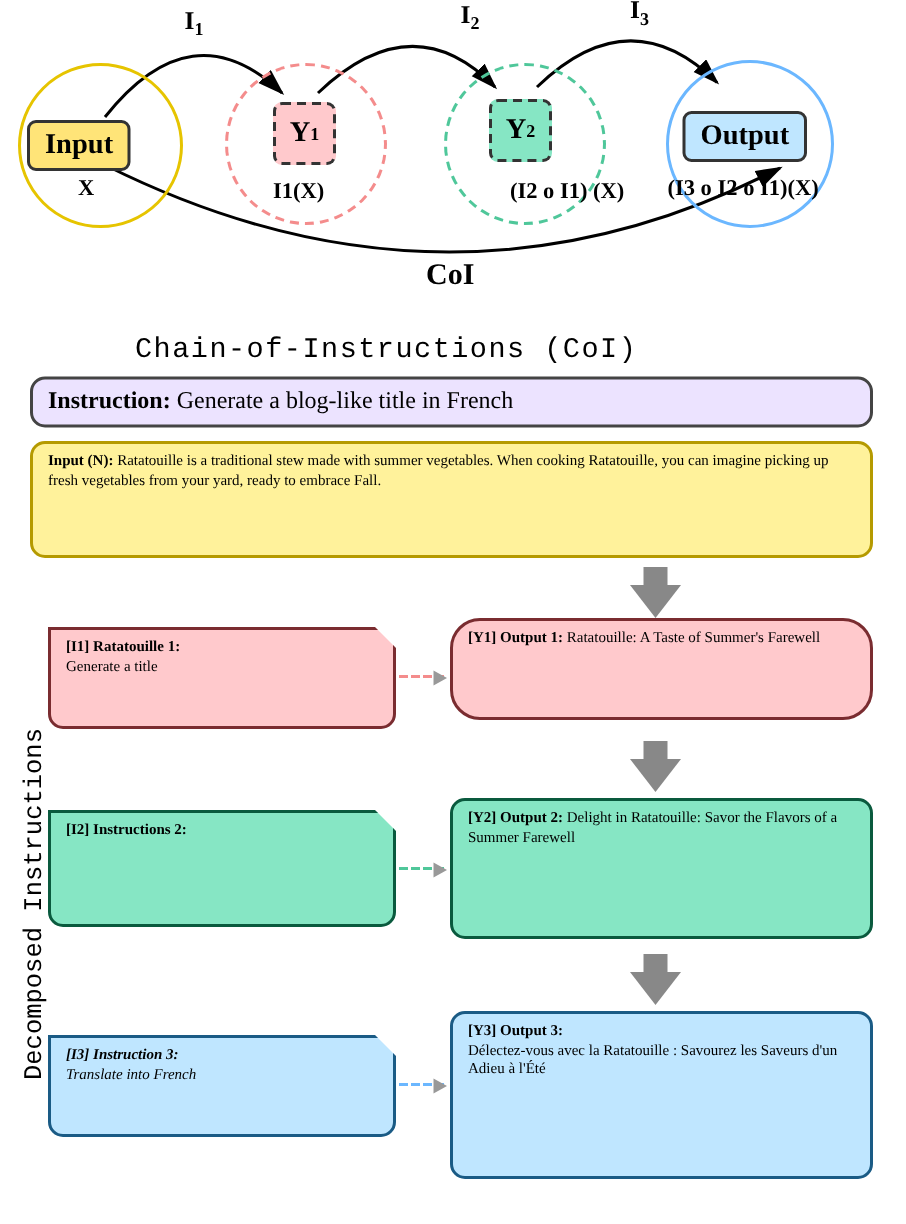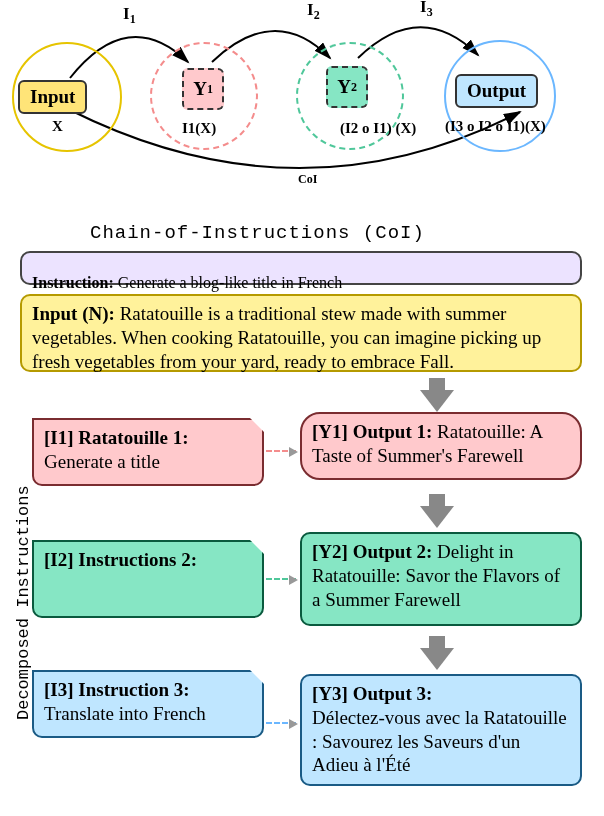--- a/index.html
+++ b/index.html
@@ -23,25 +23,25 @@
   .node-box {
     position:absolute; border:2px solid #333; border-radius:6px;
     display:flex; align-items:center; justify-content:center;
     font-weight:bold; font-size:19px; padding:4px 10px;
   }
   .dashed { border-style: dashed; }
   .sub-label { position:absolute; font-weight:bold; font-size:15px; }
   .top-label { position:absolute; font-weight:bold; font-size:17px; }
 
   
-  .sect { position:absolute; border:2px solid; border-radius:10px; padding:6px 10px; font-size:19px; line-height:1.25; }
+  .sect { position:absolute; border:2px solid; border-radius:10px; padding:6px 10px; font-size:10px; line-height:1.25; }
   .instr-head {
     border-color:#444; background:#ece3ff;
     left:20px; width:562px; top:251px; height:34px;
-    font-size:16px; padding-top:20px;
+    font-size:16px; padding-top:5px;
   }
   .inputN {
     border-color:#b59a00; background:#fff29b;
     left:20px; width:562px; top:294px; height:78px;
   }
   .pink { background:#ffc9cc; border-color:#7a2c30; }
   .teal { background:#86e6c4; border-color:#0a5a3e; }
   .blue { background:#bfe6ff; border-color:#1a5b85; }
   .instr-left {
     left:32px; width:232px; height:68px;
@@ -114,21 +114,21 @@
 
   <div class="top-label" style="left:123px; top:4px;"><span>I</span><sub style="font-size:12px;">1</sub></div>
   <div class="top-label" style="left:275px; top:0px;margin-left:32px;"><span>I</span><sub style="font-size:12px;">2</sub></div>
   <div class="top-label" style="left:420px; top:-3px;"><span>I</span><sub style="font-size:12px;">3</sub></div>
 
   <div class="sub-label" style="left:52px; top:118px;">X</div>
   <div class="sub-label" style="left:182px; top:120px;">I1(X)</div>
   <div class="sub-label" style="left:300px; top:120px;margin-left:40px;">(I2 o I1) (X)</div>
   <div class="sub-label" style="left:445px; top:118px;">(I3 o I2 o I1)(X)</div>
 
-  <div class="sub-label" style="left:298px; top:172px; font-size:12px;">CoI</div>
+  <div class="sub-label" style="left:284px; top:172px; font-size:20px;">CoI</div>
 </div>
 
 <div class="coi-caption" style="left:90px; top:222px;">Chain-of-Instructions (CoI)</div>
 
 <div class="sect instr-head">
   <b>Instruction:</b><span> Generate a blog-like title in French</span>
 </div>
 
 <div class="sect inputN">
   <b>Input (N): </b><span>Ratatouille is a traditional stew made with summer vegetables. When cooking Ratatouille, you can imagine picking up fresh vegetables from your yard, ready to embrace Fall.</span>
@@ -150,21 +150,21 @@
 <div class="sect instr-left teal" style="top:540px; height:78px;">
   <b>[I2] Instructions 2:</b><br>
 </div>
 <div class="dash-arrow" style="left:266px; top:578px; width:30px; border-color:#4fc79a;"></div>
 <div class="sect out-right teal" style="top:532px; height:94px;">
   <b>[Y2] Output 2: </b><span>Delight in Ratatouille: Savor the Flavors of a Summer Farewell</span>
 </div>
 
 <div class="big-arrow" style="left:420px; top:648px;"></div>
 
-<div class="sect instr-left blue" style="top:670px; height:68px;">
+<div class="sect instr-left blue" style="top:690px; height:68px;font-style:italic;">
   <b>[I3] Instruction 3:</b><br>
   <span>Translate into French</span>
 </div>
 <div class="dash-arrow" style="left:266px; top:722px; width:30px; border-color:#6bb7ff;"></div>
 <div class="sect out-right blue" style="top:674px; height:112px;">
   <b>[Y3] Output 3:</b><br>
   <span>Délectez-vous avec la Ratatouille : Savourez les Saveurs d'un Adieu à l'Été</span>
 </div>
 
 <div class="side-label" style="left:14px; top:720px;">Decomposed Instructions</div>

